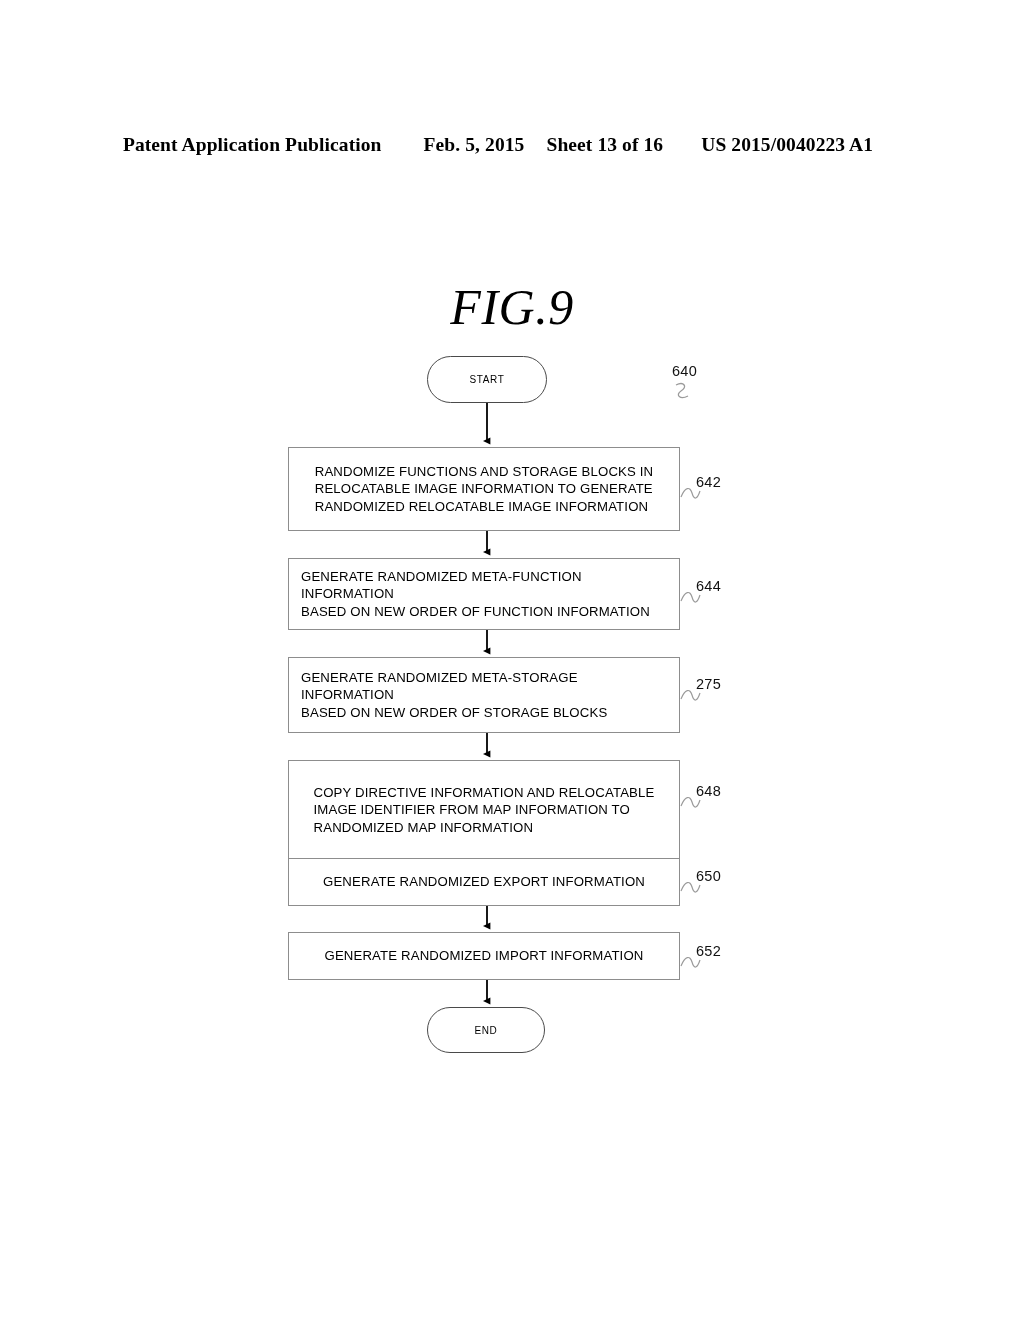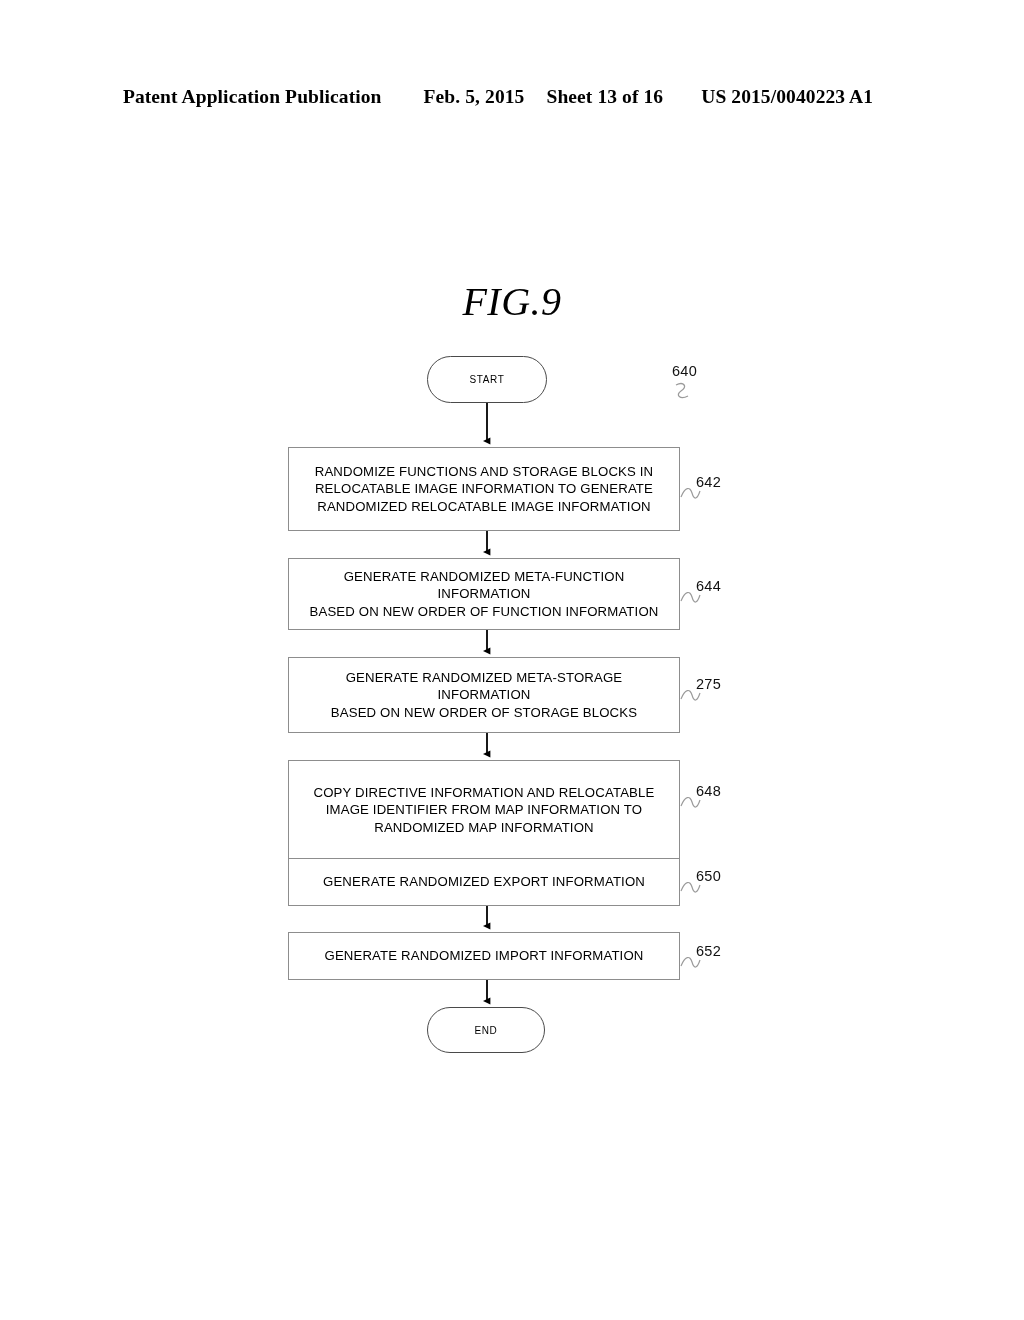--- a/index.html
+++ b/index.html
@@ -28,32 +28,32 @@
     align-items: baseline;
     font-family: "Liberation Serif", serif;
     font-weight: bold;
     font-size: 19.5px;
     letter-spacing: 0.1px;
     white-space: nowrap;
   }
   #patent-header .hdr-pub       { margin-right: 42px; }
   #patent-header .hdr-date      { margin-right: 22px; }
   #patent-header .hdr-sheet     { margin-right: 38px; }
-  #patent-header .hdr-number    { margin-right: 0; }
+  #patent-header .hdr-number    { margin-right: 0; margin-top: 48px; }
 
   
   #figure-title {
     position: absolute;
     top: 278px;
     left: 0;
     width: 1024px;
     text-align: center;
     font-family: "Liberation Serif", serif;
     font-style: italic;
-    font-size: 40px;
+    font-size: 50px;
     letter-spacing: 0.5px;
   }
 
   
   #flowchart {
     position: absolute;
     top: 0;
     left: 0;
     width: 1024px;
     height: 1320px;
@@ -88,21 +88,20 @@
   .process-box {
     position: absolute;
     box-sizing: border-box;
     left: 288px;
     width: 392px;
     border: 1.1px solid #8d8d8d;
     background: #ffffff;
     display: flex;
     align-items: center;
     justify-content: center;
-    text-align: center;
     padding: 0 12px;
   }
   .process-box .box-text {
     font-size: 13.2px;
     line-height: 17.6px;
     letter-spacing: 0.15px;
     color: #000;
     white-space: pre-line;
   }
 

